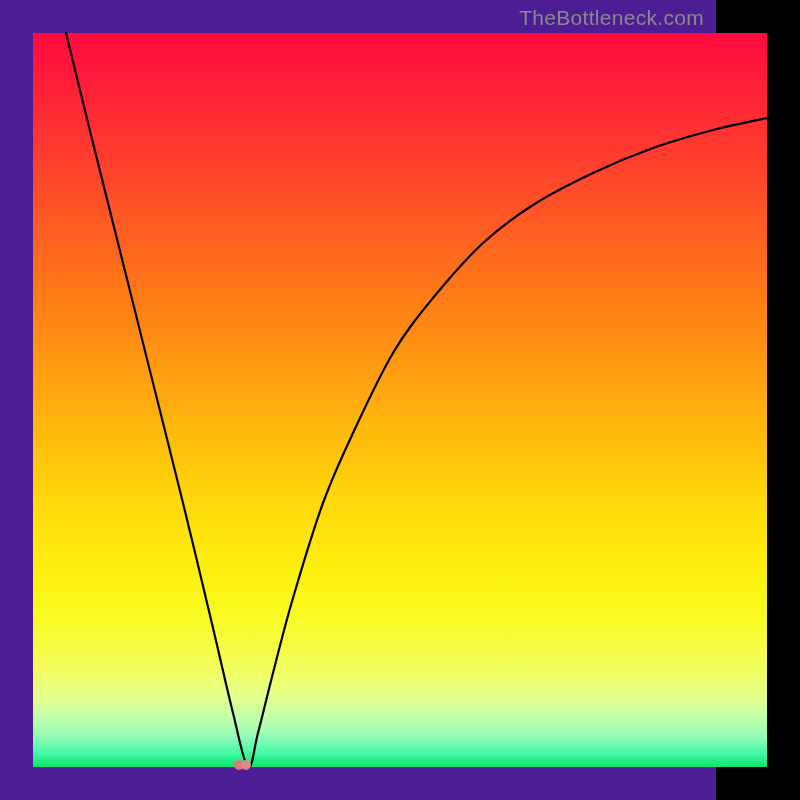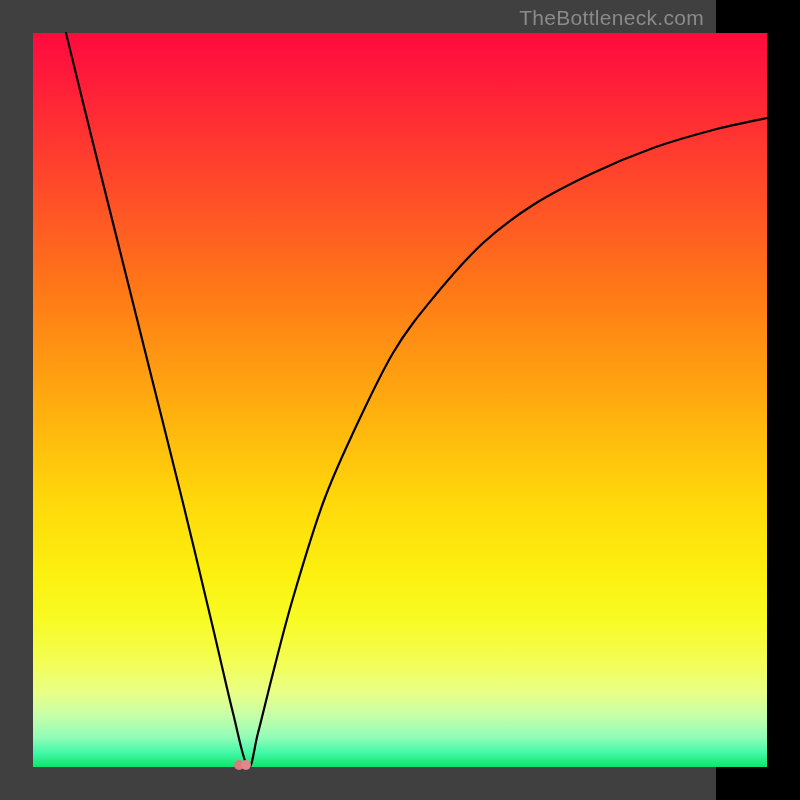--- a/index.html
+++ b/index.html
@@ -8,21 +8,21 @@
     width: 800px;
     height: 800px;
     overflow: hidden;
     background: #000;
     font-family: Arial, Helvetica, sans-serif;
   }
   .frame {
     position: relative;
     width: 716px;
     height: 800px;
-    background: #404040;
+    background: #4c1d95;
   }
   .plot-area {
     position: absolute;
     left: 33px;
     top: 33px;
     width: 734px;
     height: 734px;
     
     background: linear-gradient(to bottom,
       #ff0b3e 0%,

